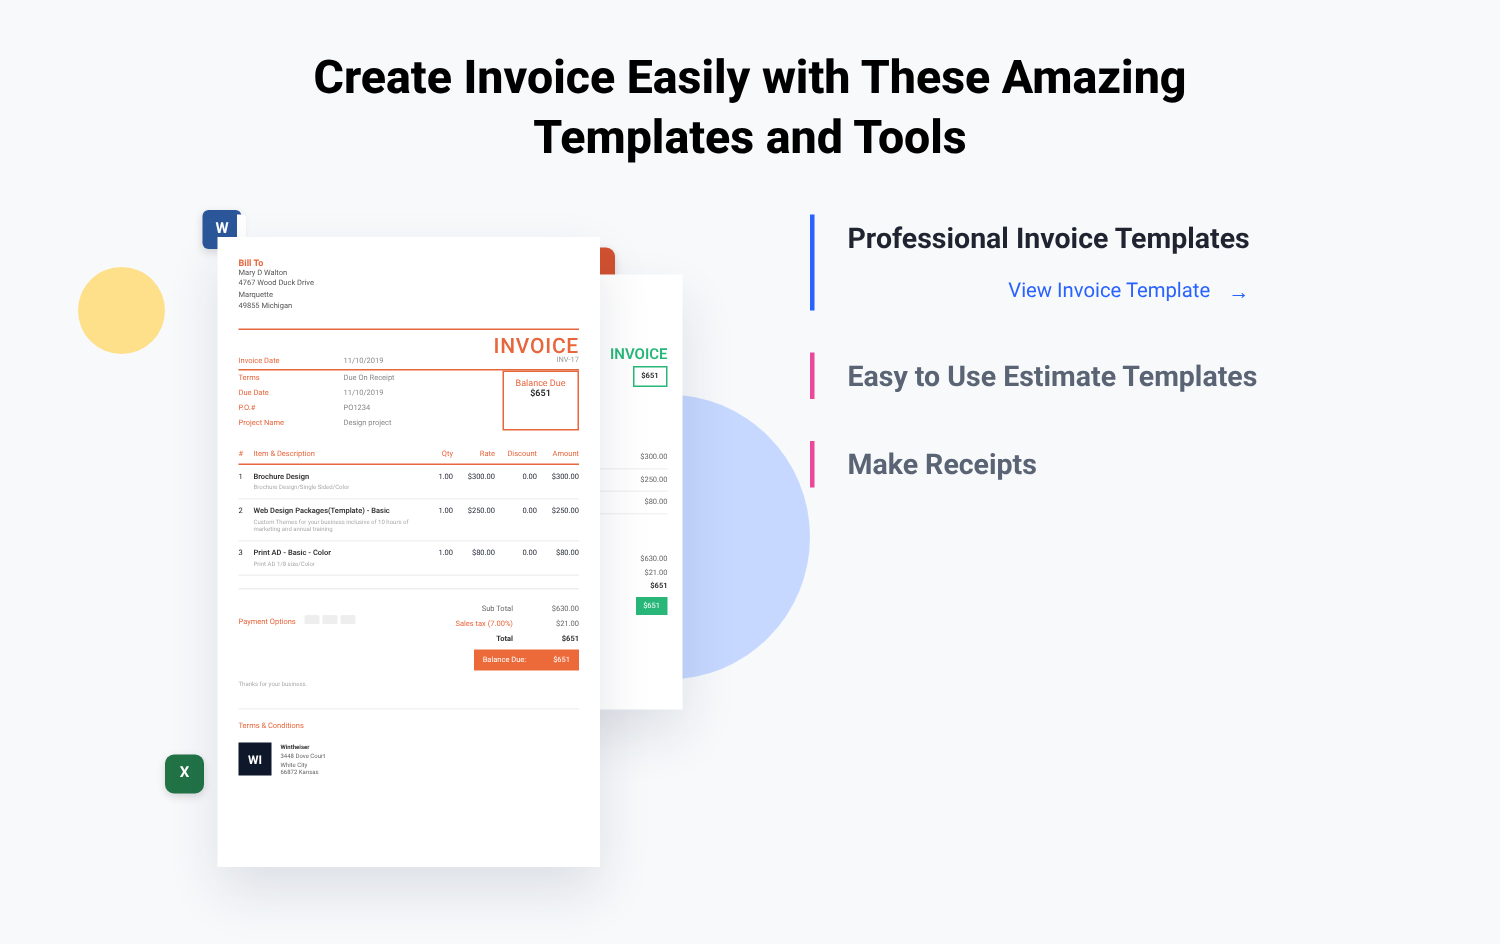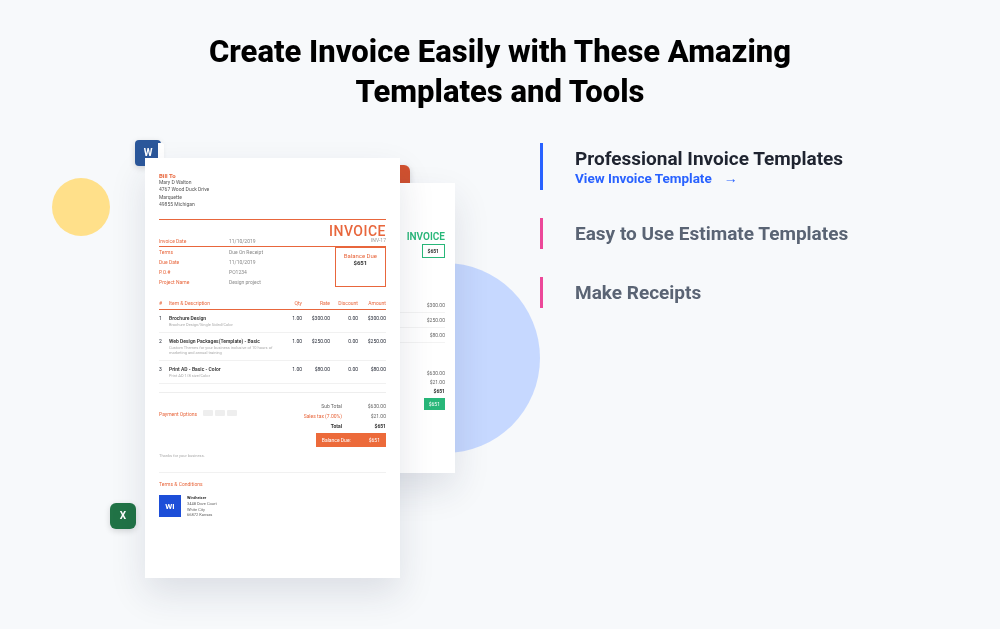--- a/index.html
+++ b/index.html
@@ -44,40 +44,40 @@
   .sum-row .sl{width:60px;text-align:right;margin-right:10px;}
   .sum-row .sl.r{color:#e8663c;}
   .sum-row .sv{width:34px;text-align:right;}
   .sum-row.total .sl,.sum-row.total .sv{font-weight:700;color:#333;}
   .bal-btn{display:flex;justify-content:flex-end;margin-top:2px;}
   .bal-btn .inner{background:#ec6a3a;color:#fff;font-size:5px;padding:4px 6px;display:flex;}
   .bal-btn .inner span:first-child{margin-right:18px;}
   .thanks{font-size:4px;color:#aaa;margin-top:6px;}
   .tc{color:#e8663c;font-size:5px;margin-top:14px;border-top:1px solid #f1f1f1;padding-top:8px;}
   .foot{display:flex;margin-top:8px;}
-  .logo-sq{width:22px;height:22px;background:#1d4ed8;color:#fff;font-size:8px;font-weight:700;display:flex;align-items:center;justify-content:center;margin-right:6px;}
+  .logo-sq{width:22px;height:22px;background:#0f172a;color:#fff;font-size:8px;font-weight:700;display:flex;align-items:center;justify-content:center;margin-right:6px;}
   .foot-lines div{font-size:4px;color:#666;line-height:1.4;}
   .foot-lines div:first-child{font-weight:700;color:#333;}
   
   .c2-head{text-align:right;color:#28b779;font-size:10px;font-weight:600;margin-top:38px;}
   .c2-bal{border:1px solid #28b779;font-size:5px;padding:3px 5px;color:#333;font-weight:700;float:right;margin-top:2px;}
   .c2-rows{clear:both;padding-top:40px;}
   .c2-row{display:flex;justify-content:flex-end;font-size:5px;color:#666;padding:4px 0;border-bottom:1px solid #f3f3f3;}
   .c2-row span{width:30px;text-align:right;}
   .c2-sum{margin-top:26px;}
   .c2-sum .sum-row{height:9px;}
   .c2-btn{background:#28b779;color:#fff;font-size:5px;text-align:right;padding:3px 5px;float:right;margin-top:2px;}
   
   .right{position:absolute;left:540px;top:30px;width:400px;}
-  .sec{border-left:3px solid #ec4899;padding:4px 0 4px 32px;margin-bottom:28px;}
+  .sec{border-left:3px solid #ec4899;padding:4px 0 4px 22px;margin-bottom:28px;}
   .sec.active{border-left-color:#2962ff;}
   .sec-title{font-size:19px;font-weight:700;color:#1f2430;}
   .sec.inactive .sec-title{color:#5a6474;font-weight:700;}
   .sec-desc{font-size:13.5px;color:#6e7480;line-height:1.55;margin-top:12px;}
-  .sec-link{color:#2962ff;font-size:13.5px;font-weight:700;display:flex;align-items:center;cursor:pointer;}
+  .sec-link{color:#2962ff;font-size:13.5px;font-weight:400;margin-top:16px;display:flex;align-items:center;cursor:pointer;justify-content:center;}
   .sec-link .arr{margin-left:12px;font-size:14px;}
 </style>
 </head>
 <body>
 
 <h1 class="hero-title">Create Invoice Easily with These Amazing Templates and Tools</h1>
 
 <div class="stage">
   <div class="deco-yellow"></div>
   <div class="deco-blue"></div>

